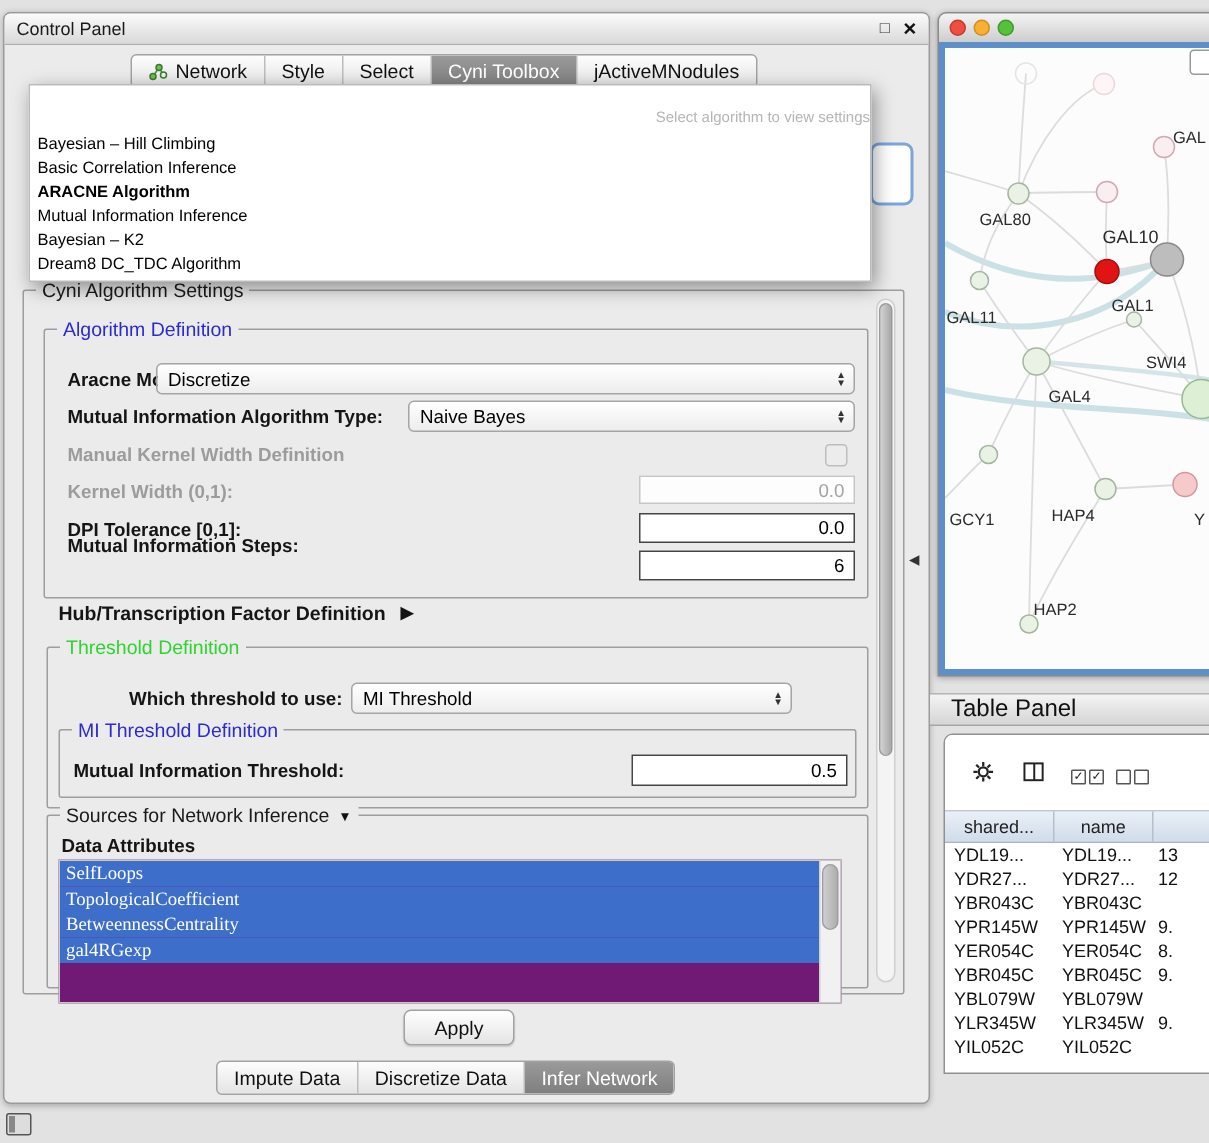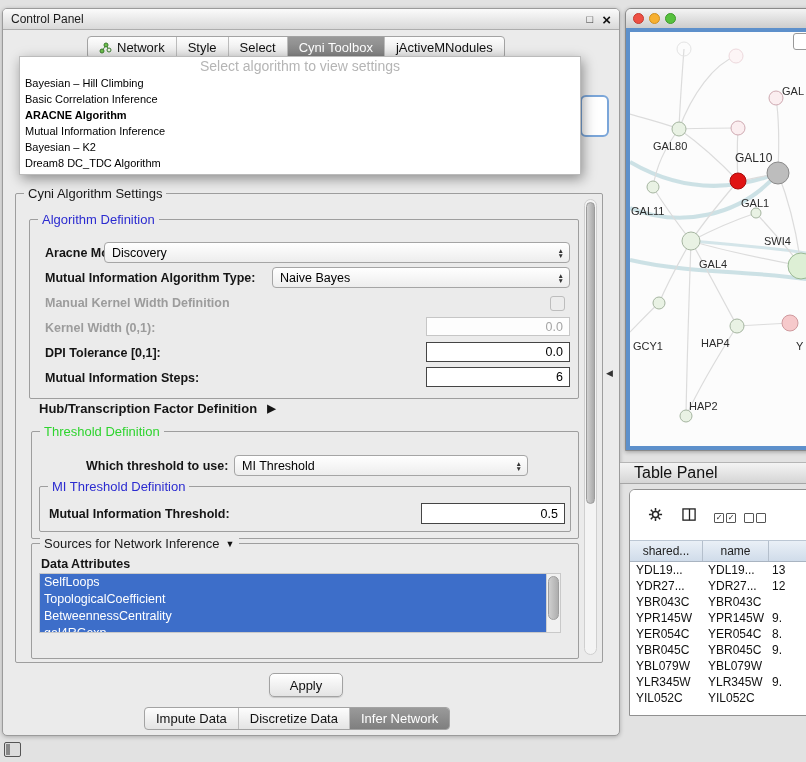--- a/index.html
+++ b/index.html
@@ -17,21 +17,21 @@
   .seg{position:absolute;display:flex;border:1px solid #a3a3a3;border-radius:4px;
     background:linear-gradient(#fdfdfd,#e4e4e4);font-size:13px;overflow:hidden;}
   .seg .tab{padding:3px 11px;border-right:1px solid #bcbcbc;display:flex;align-items:center;gap:5px;color:#111;white-space:nowrap;cursor:default;}
   .seg .tab:last-child{border-right:none;text-align:right;}
   .seg .tab.selected{background:linear-gradient(#9a9a9a,#7f7f7f);color:#fff;}
   .top-tabs{left:84px;top:27px;}
   .bottom-tabs{left:141px;top:698px;}
 
   .algo-popup{position:absolute;left:16px;top:47px;width:560px;background:#fff;border:1px solid #bbb;
     box-shadow:2px 4px 12px rgba(0,0,0,.4);padding-bottom:3px;z-index:6;}
-  .popup-placeholder{height:18px;line-height:18px;text-align:center;color:#b5b5b5;font-size:14px;}
+  .popup-placeholder{height:18px;line-height:18px;text-align:right;color:#b5b5b5;font-size:10px;margin-top:13px;}
   .popup-option{height:16px;line-height:16px;padding-left:5px;font-size:11px;color:#000;}
   .popup-option.selected{font-weight:bold;}
   .combo-fragment{position:absolute;left:577px;top:86px;width:25px;height:38px;border:2px solid #7ba6d9;
     border-radius:6px;background:#fff;z-index:1;}
 
   .groupbox{position:absolute;border:1px solid #9e9e9e;border-radius:2px;}
   .gb-title{position:absolute;top:-8px;left:8px;background:#ebebeb;padding:0 4px;font-size:13px;color:#1a1a1a;white-space:nowrap;display:flex;gap:6px;align-items:center;}
   .gb-title.blue{color:#2b2bd0;}
   .gb-title.green{color:#2fd42f;}
   #settings-group{left:12px;top:184px;width:586px;height:468px;}
@@ -40,21 +40,21 @@
   #mi-group{left:36px;top:477px;width:530px;height:44px;}
   #sources-group{left:28px;top:534px;width:546px;height:114px;}
 
   .lbl{position:absolute;font-size:12.5px;font-weight:bold;color:#151515;white-space:nowrap;}
   .lbl.dis{color:#9c9c9c;}
   .lbl-aracne{left:42px;top:237px;}
   .lbl-mitype{left:42px;top:262px;}
   .lbl-manual{left:42px;top:287px;}
   .lbl-kernel{left:42px;top:312px;}
   .lbl-dpi{left:42px;top:337px;}
-  .lbl-steps{left:42px;top:362px;}
+  .lbl-steps{left:42px;top:348px;}
   .lbl-which{left:83px;top:450px;}
   .lbl-mithreshold{left:46px;top:498px;}
   .lbl-dataattrs{left:38px;top:548px;}
 
   .combo{position:absolute;height:21px;background:linear-gradient(#ffffff,#ededed);border:1px solid #a5a5a5;
     border-radius:4px;display:flex;align-items:center;padding:0 5px 0 7px;font-size:12.5px;box-sizing:border-box;color:#000;}
   .combo .arrows{margin-left:auto;display:flex;flex-direction:column;line-height:5px;font-size:6.5px;color:#333;}
   #combo-aracne{left:101px;top:233px;width:466px;}
   #combo-mitype{left:269px;top:258px;width:298px;}
   #combo-threshold{left:231px;top:446px;width:294px;}
@@ -66,21 +66,21 @@
   .field.dis{border:1px solid #c6c6c6;color:#a5a5a5;background:#fdfdfd;}
   #field-kernel{left:423px;top:308px;width:144px;height:19px;}
   #field-dpi{left:423px;top:333px;width:144px;}
   #field-steps{left:423px;top:358px;width:144px;}
   #field-mithreshold{left:418px;top:494px;width:144px;height:21px;}
 
   .hub-row{position:absolute;left:36px;top:392px;font-size:13px;font-weight:bold;color:#151515;display:flex;align-items:center;gap:10px;}
   .hub-row .tri{font-size:11px;}
   .gb-title .tri-down{font-size:9px;color:#111;}
 
-  .attr-list{position:absolute;left:36px;top:564px;width:522px;height:60px;background:#fca5a5;border:1px solid #c9c9c9;box-sizing:border-box;overflow:hidden;}
+  .attr-list{position:absolute;left:36px;top:564px;width:522px;height:96px;background:#701a75;border:1px solid #c9c9c9;box-sizing:border-box;overflow:hidden;font-family:Liberation Serif, serif;}
   .attr-items{position:absolute;left:0;top:0;right:13px;bottom:0;}
   .attr-item{height:17px;line-height:17px;background:#3d6ec9;color:#fff;font-size:12.5px;padding-left:4px;}
   .attr-scroll{position:absolute;right:0;top:0;width:13px;bottom:0;background:#f1f1f1;border-left:1px solid #d0d0d0;}
   .attr-scroll .thumb{position:absolute;left:1px;right:1px;top:2px;height:42px;background:linear-gradient(90deg,#cfcfcf,#aeaeae);border-radius:6px;border:1px solid #9e9e9e;}
 
   .v-scrollbar{position:absolute;left:581px;top:190px;width:13px;height:456px;background:#f4f4f4;border:1px solid #cfcfcf;border-radius:7px;box-sizing:border-box;}
   .v-scrollbar .thumb{position:absolute;left:1px;right:1px;top:2px;height:300px;border-radius:6px;background:linear-gradient(90deg,#d2d2d2,#a9a9a9);border:1px solid #9b9b9b;}
 
   .apply-btn{position:absolute;left:266px;top:664px;width:72px;height:22px;border:1px solid #a2a2a2;border-radius:5px;
     background:linear-gradient(#ffffff,#e4e4e4);font-size:13px;display:flex;align-items:center;justify-content:center;color:#111;box-shadow:0 1px 1px rgba(0,0,0,.15);}
@@ -172,21 +172,21 @@
 
     <div class="groupbox" id="settings-group">
       <span class="gb-title">Cyni Algorithm Settings</span>
     </div>
     <div class="groupbox" id="algo-group">
       <span class="gb-title blue">Algorithm Definition</span>
     </div>
 
     <span class="lbl lbl-aracne">Aracne Mode:</span>
     <div class="combo" id="combo-aracne">
-      <span>Discovery</span>
+      <span>Discretize</span>
       <span class="arrows">
           <span>▲</span>
           <span>▼</span>
         </span>
     </div>
 
     <span class="lbl lbl-mitype">Mutual Information Algorithm Type:</span>
     <div class="combo" id="combo-mitype">
       <span>Naive Bayes</span>
       <span class="arrows">

